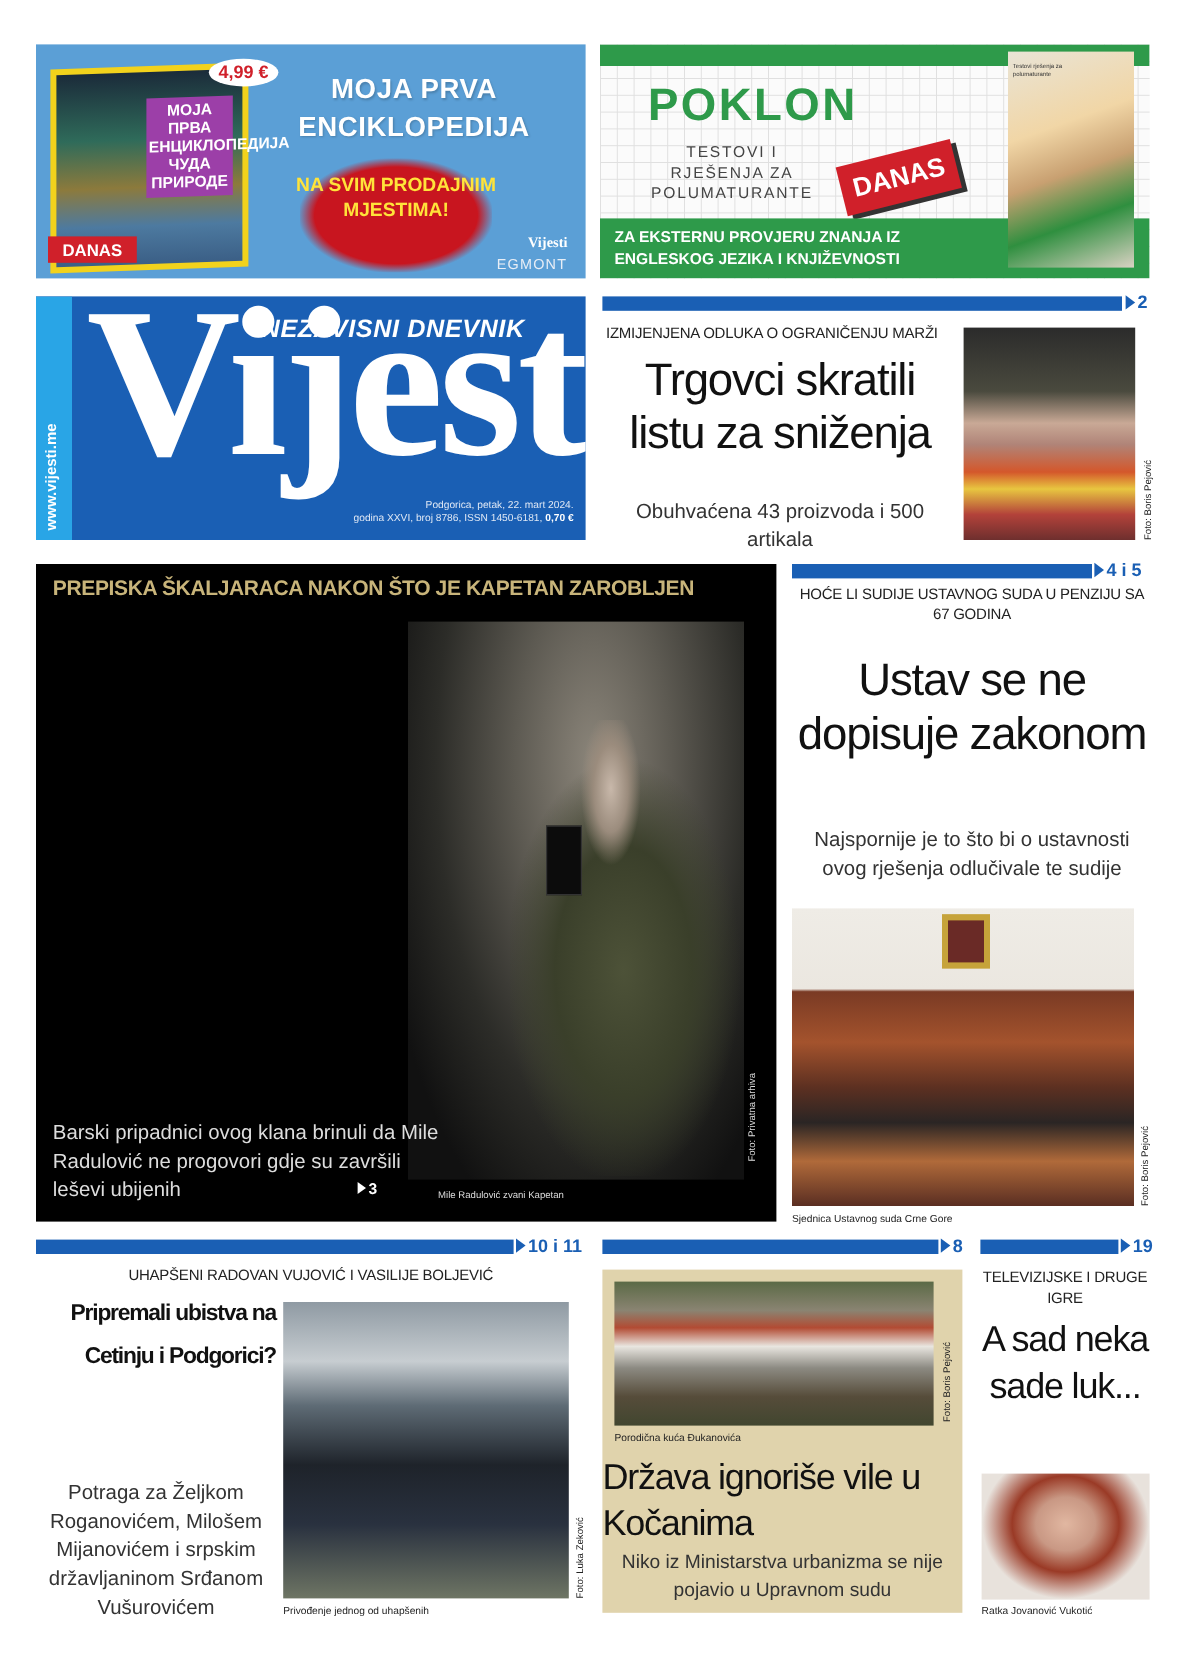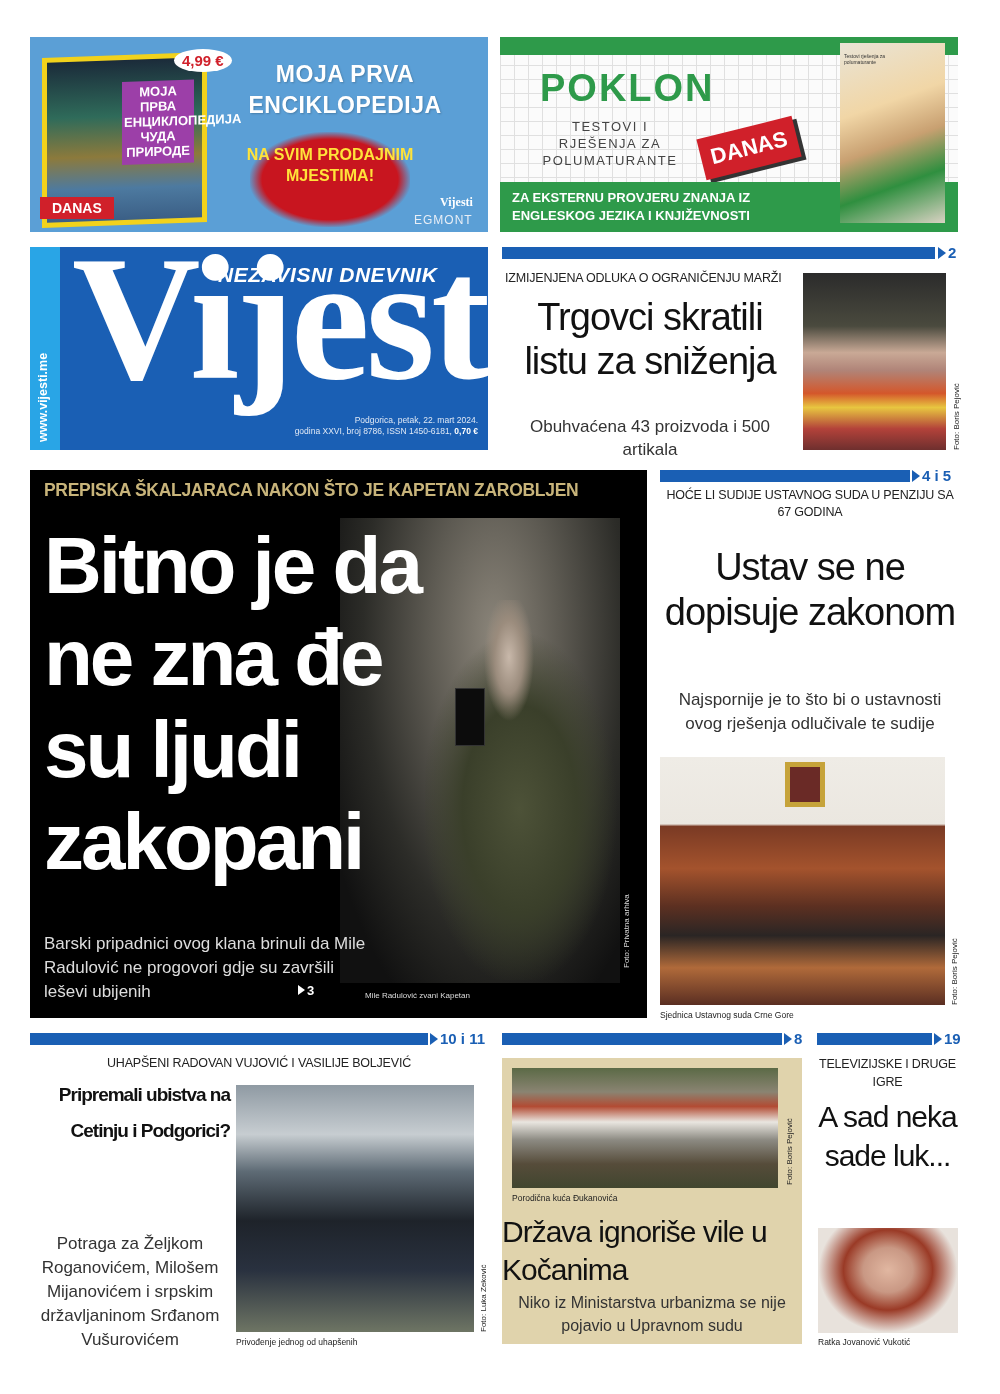--- a/index.html
+++ b/index.html
@@ -146,21 +146,20 @@
 <div class="abs hl s2-hl">Trgovci skratili listu za sniženja</div>
 <div class="abs deck s2-deck">Obuhvaćena 43 proizvoda i 500 artikala</div>
 <div class="abs s2-photo"></div>
 <div class="abs photo-credit" style="left:952px;top:450px;">Foto: Boris Pejović</div>
 
 <div class="abs main">
   <div class="abs main-kicker">PREPISKA ŠKALJARACA NAKON ŠTO JE KAPETAN ZAROBLJEN</div>
   <div class="abs main-photo"></div>
   <div class="abs main-photo-fig"></div>
   <div class="abs main-phone"></div>
-  <div class="abs main-hl">Bitno je da ne zna đe su ljudi zakopani</div>
   <div class="abs main-deck">Barski pripadnici ovog klana brinuli da Mile Radulović ne progovori gdje su završili leševi ubijenih</div>
   <div class="abs main-ref"><span class="tri"></span><span>3</span></div>
   <div class="abs main-caption">Mile Radulović zvani Kapetan</div>
   <div class="abs main-credit">Foto: Privatna arhiva</div>
 </div>
 
 <div class="abs sbar" style="left:660px;top:470px;width:250px;"></div>
 <div class="abs spage" style="left:912px;top:469px;"><span class="tri"></span><span>4 i 5</span></div>
 <div class="abs kicker s3-kicker">HOĆE LI SUDIJE USTAVNOG SUDA U PENZIJU SA 67 GODINA</div>
 <div class="abs hl s3-hl">Ustav se ne dopisuje zakonom</div>

